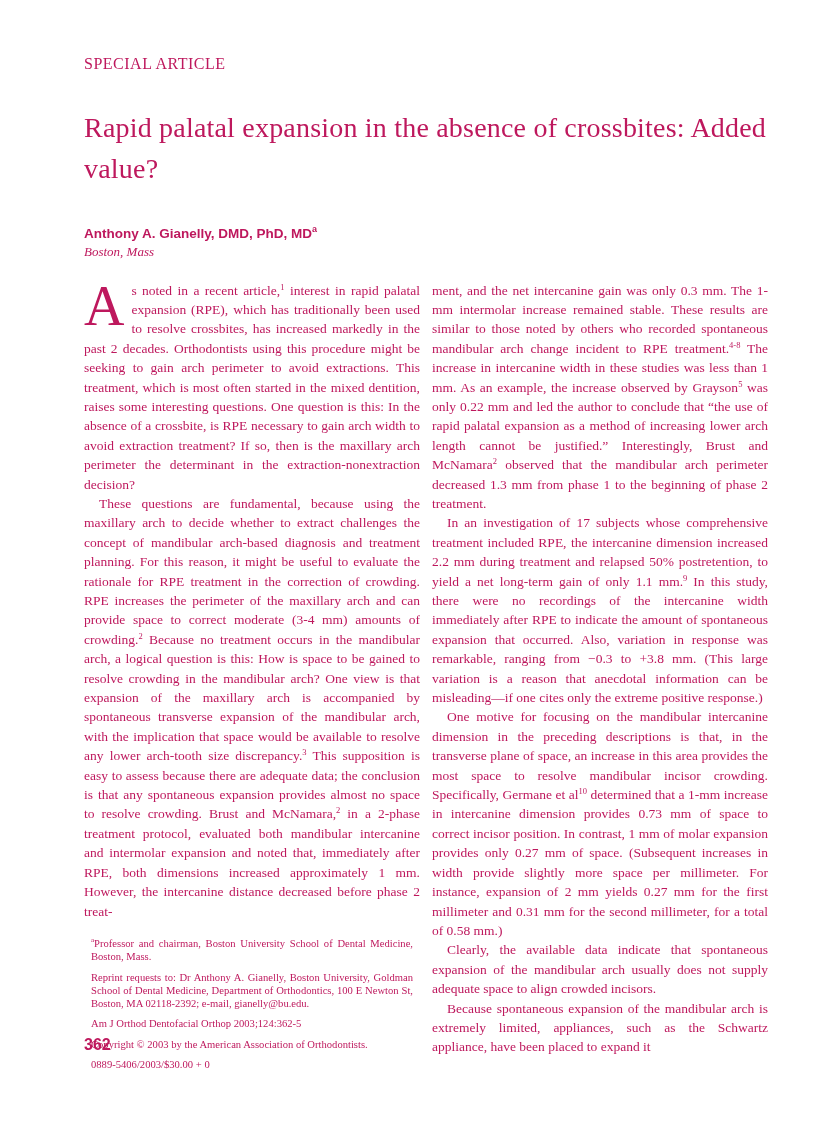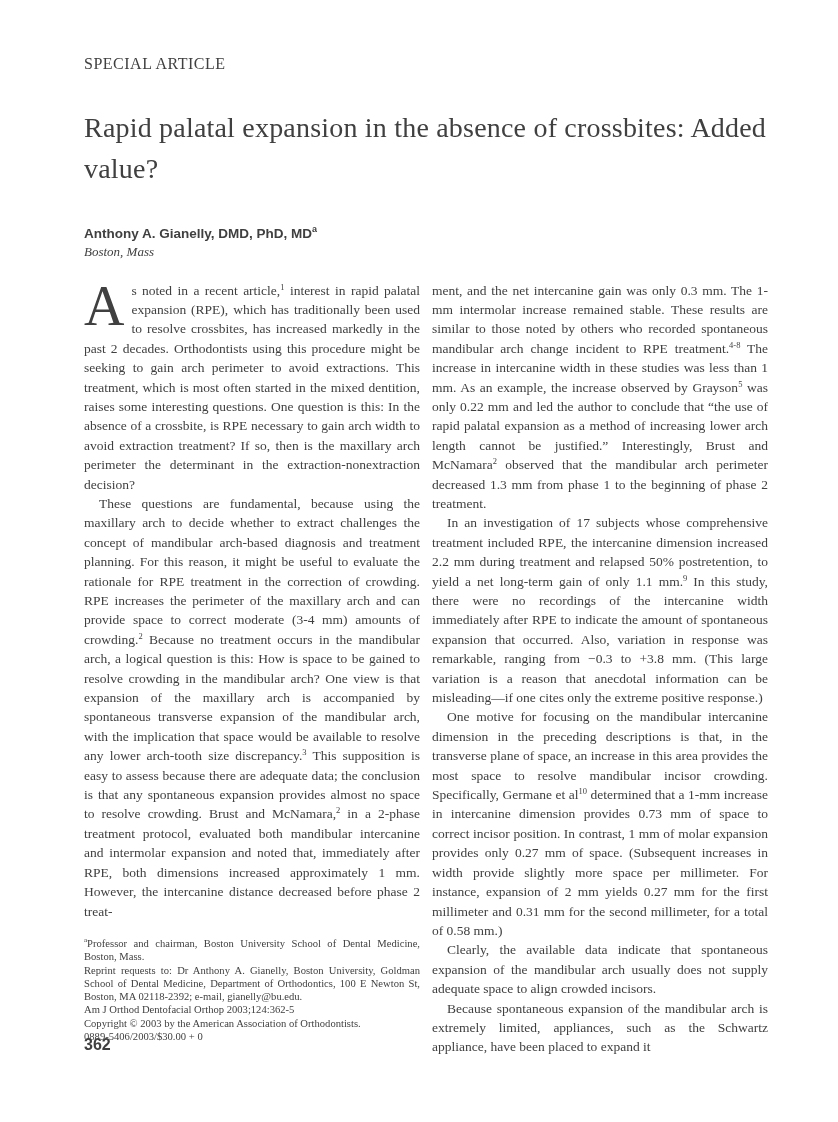--- a/index.html
+++ b/index.html
@@ -1,20 +1,20 @@
 <!DOCTYPE html>
 <html><head>
 <meta charset="utf-8">
 <style>
   html,body{margin:0;padding:0;background:#e8e8e8;}
   .page{
     position:relative;
     width:838px;height:1122px;
     background:#ffffff;
-    color:#404040;
+    color:#be185d;
     font-family:"Liberation Serif", serif;
     overflow:hidden;
     box-sizing:border-box;
     padding:0 70px 0 84px;
   }
   .kicker{
     padding-top:55px;
     font-size:16px;
     letter-spacing:0.5px;
     font-weight:400;
@@ -59,21 +59,21 @@
     float:left;
     font-size:56px;
     line-height:45px;
     padding:3px 7px 0 0;
   }
   .footnotes{
     margin-top:16px;
     width:336px;
   }
   .fn{
-    margin:0;
+    margin:7px;
     font-size:10.6px;
     line-height:13.3px;
     text-align:justify;
   }
   .fn sup{font-size:7px; line-height:0;}
   .page-number{
     position:absolute;
     left:84px;
     top:1036px;
     font-family:"Liberation Sans", sans-serif;

